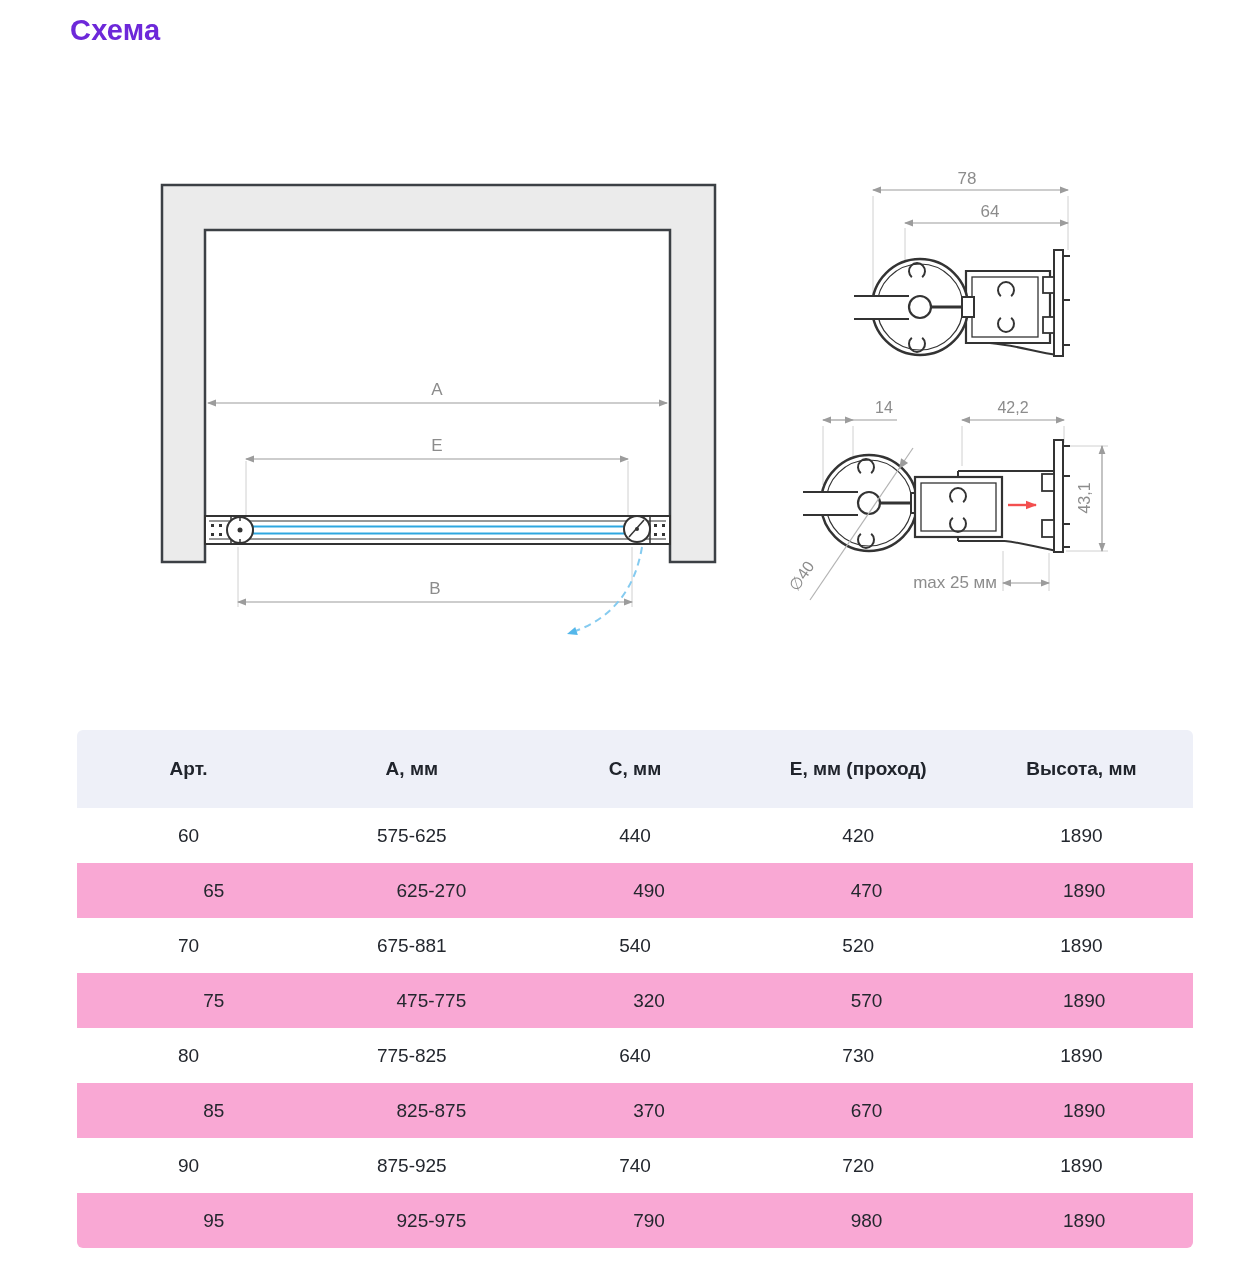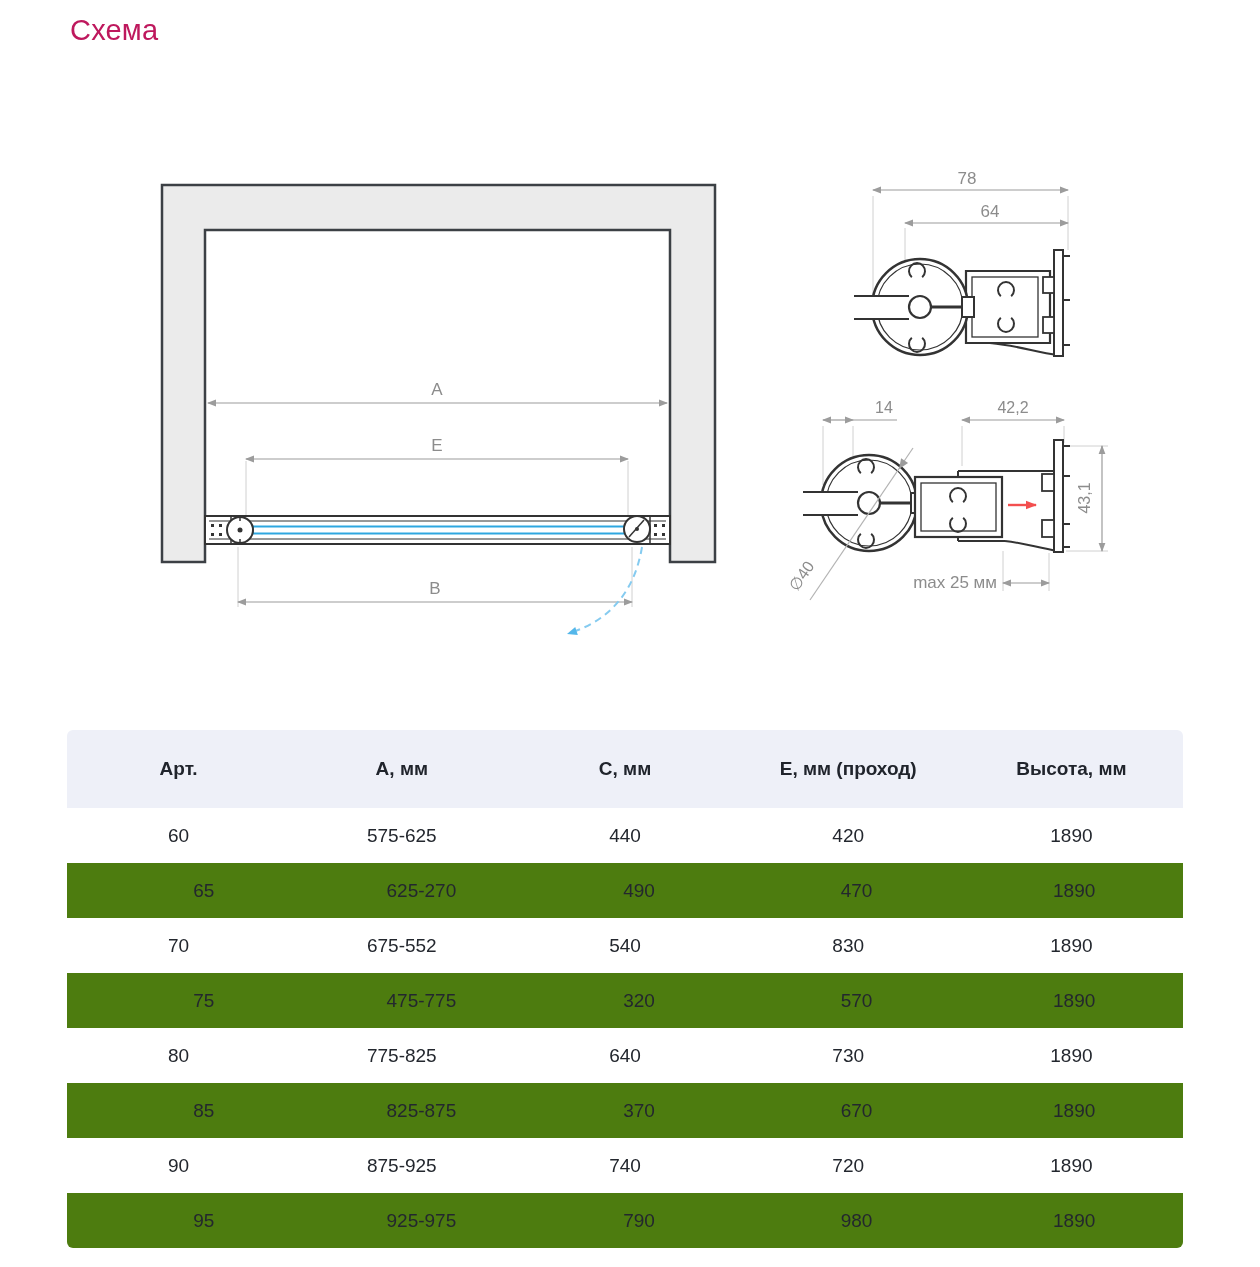--- a/index.html
+++ b/index.html
@@ -1,26 +1,26 @@
 <!DOCTYPE html>
 <html><head>
 <meta charset="utf-8">
 <style>
   html,body{margin:0;padding:0;background:#ffffff;}
   body{width:1260px;height:1267px;position:relative;font-family:"Liberation Sans",sans-serif;-webkit-font-smoothing:antialiased;}
-  .page-title{position:absolute;left:70px;top:14px;font-size:29px;font-weight:400;color:#be185d;letter-spacing:.2px;text-align:center;}
+  .page-title{position:absolute;left:70px;top:14px;font-size:29px;font-weight:700;color:#6d28d9;letter-spacing:.2px;text-align:center;}
   .diagram-svg{position:absolute;left:0;top:0;}
   svg text{font-family:"Liberation Sans",sans-serif;fill:#8c8c8c;font-size:17px;}
   svg text.small{font-size:16px;}
   
-  .tbl{position:absolute;left:67px;top:730px;width:1116px;border-radius:6px;overflow:hidden;}
+  .tbl{position:absolute;left:77px;top:730px;width:1116px;border-radius:6px;overflow:hidden;}
   .tr{display:flex;height:55px;align-items:center;}
   .tr.head{height:78px;background:#eef0f8;}
   .tr.head .td{font-weight:600;color:#20242c;}
-  .tr.alt{background:#4d7c0f;padding-left:28px;}
+  .tr.alt{background:#f9a8d4;padding-left:28px;}
   .td{flex:1 1 20%;text-align:center;font-size:19px;color:#23272e;}
 </style>
 </head>
 <body>
 
 <div class="page-title">Схема</div>
 
 <svg class="diagram-svg" width="1260" height="700" viewBox="0 0 1260 700">
   <defs>
     <marker id="aL" markerWidth="10" markerHeight="8" refX="1" refY="4" orient="auto" markerUnits="userSpaceOnUse">
@@ -208,23 +208,23 @@
   </div>
   <div class="tr alt">
     <div class="td">65</div>
     <div class="td">625-270</div>
     <div class="td">490</div>
     <div class="td">470</div>
     <div class="td">1890</div>
   </div>
   <div class="tr">
     <div class="td">70</div>
-    <div class="td">675-552</div>
+    <div class="td">675-881</div>
     <div class="td">540</div>
-    <div class="td">830</div>
+    <div class="td">520</div>
     <div class="td">1890</div>
   </div>
   <div class="tr alt">
     <div class="td">75</div>
     <div class="td">475-775</div>
     <div class="td">320</div>
     <div class="td">570</div>
     <div class="td">1890</div>
   </div>
   <div class="tr">

